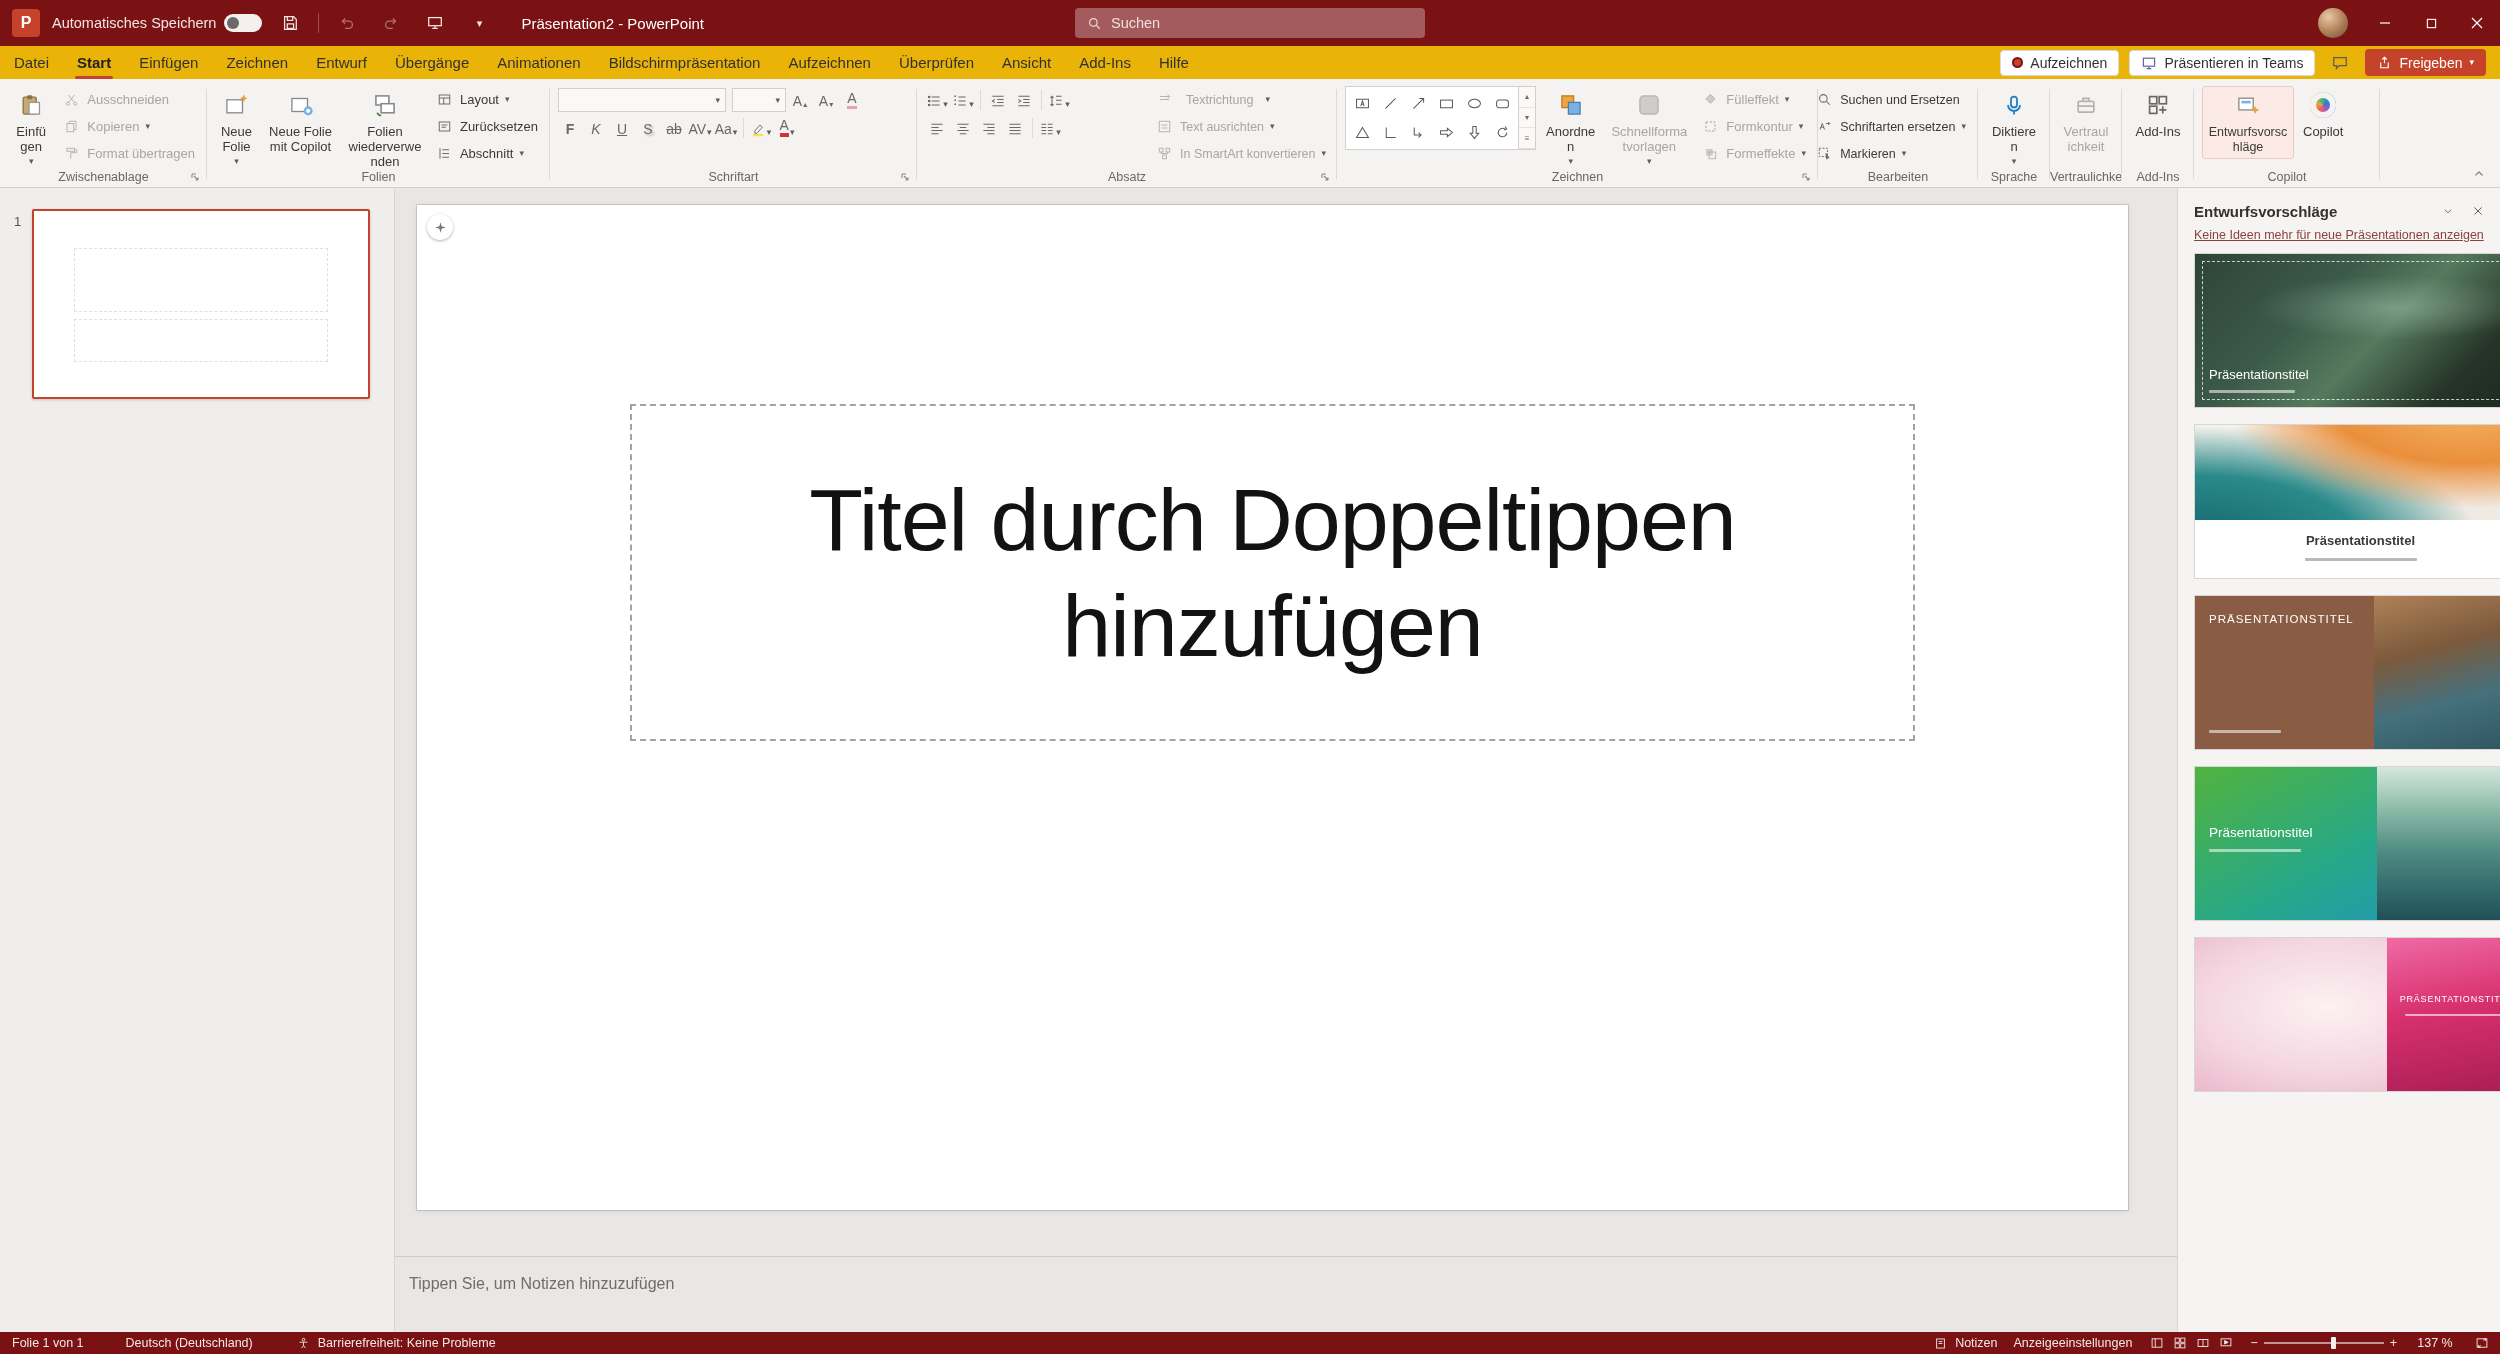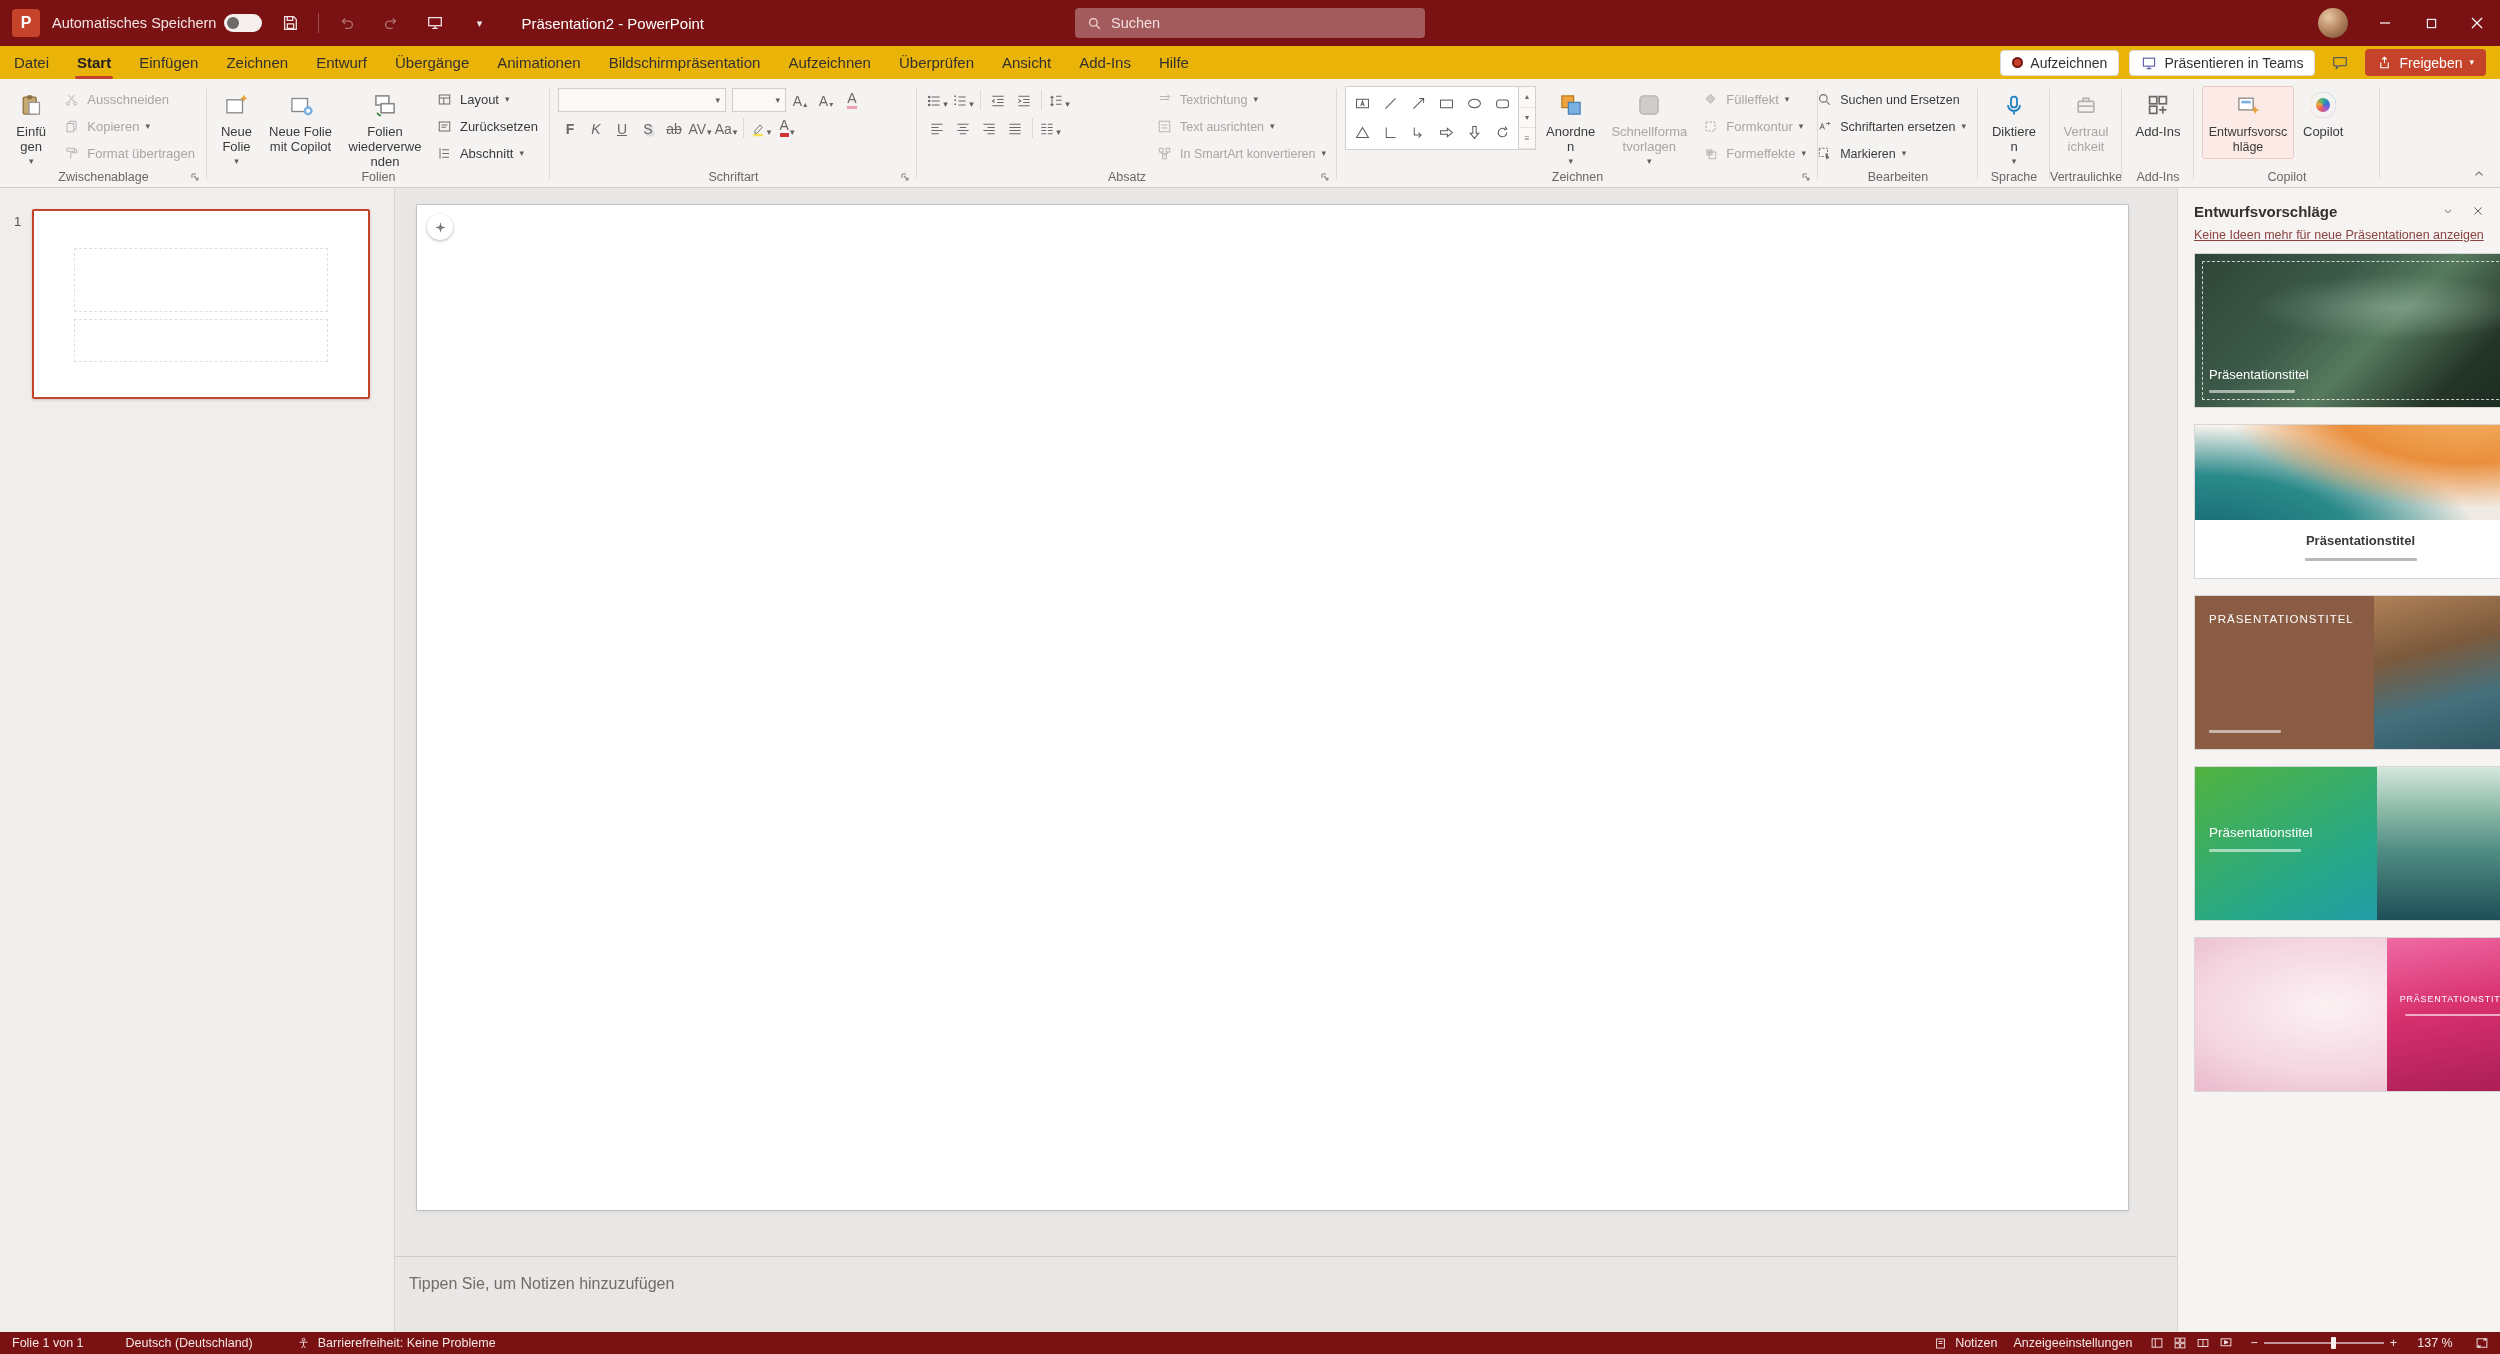--- a/index.html
+++ b/index.html
@@ -491,21 +491,21 @@
         <div class="vsep"></div>
         <div class="gbtn">
             <svg width="16" height="16" viewBox="0 0 20 20" stroke="currentColor" stroke-width="1.3">
               <path d="M3 4h6M3 8h6M3 12h6M3 16h6M11 4h6M11 8h6M11 12h6M11 16h6"></path>
             </svg>
             <span class="caret">▾</span>
           </div>
       </div>
     </div>
     <div class="smallcol" style="width:178px;">
-      <div class="smallbtn disabled" style="font-size:12.5px;">
+      <div class="smallbtn disabled" style="font-size:12.5px;gap:12px;">
         <span class="sicon">
             <svg width="15" height="15" viewBox="0 0 20 20" fill="none" stroke="currentColor" stroke-width="1.3">
               <path d="M4 6h12M4 10h12"></path>
               <path d="M14 3l3 3-3 3"></path>
             </svg>
           </span>
         <span>Textrichtung</span>
         <span class="caret">▾</span>
       </div>
       <div class="smallbtn disabled" style="font-size:12.5px;">
@@ -770,20 +770,23 @@
 <div class="workspace">
 
   <div class="slidepanel">
     <span class="slidenum">1</span>
     <div class="thumb"></div>
   </div>
 
   <div class="center">
     <div class="canvas">
       <div class="slide">
+        <div class="ph ph-title">
+          <span class="txt">Titel durch Doppeltippen hinzufügen</span>
+        </div>
       </div>
       <div class="canvas-fab">
         <svg width="13" height="13" viewBox="0 0 20 20">
             <path d="M10 2l1.8 6.2L18 10l-6.2 1.8L10 18l-1.8-6.2L2 10l6.2-1.8z" fill="currentColor"></path>
           </svg>
       </div>
     </div>
     <div class="notespane">
       <span class="notes-text">Tippen Sie, um Notizen hinzuzufügen</span>
     </div>

